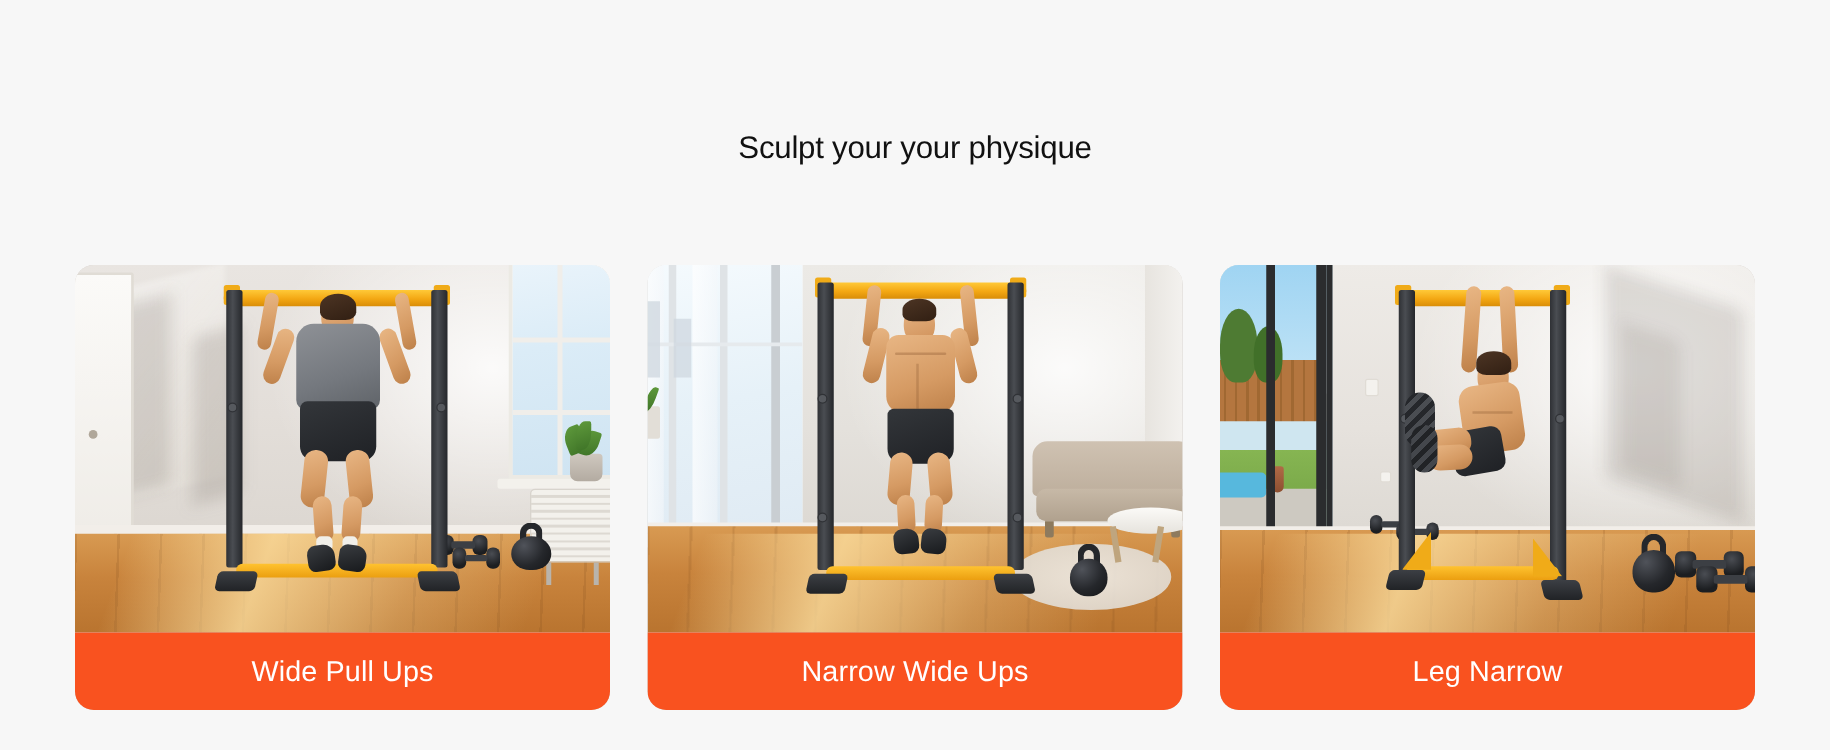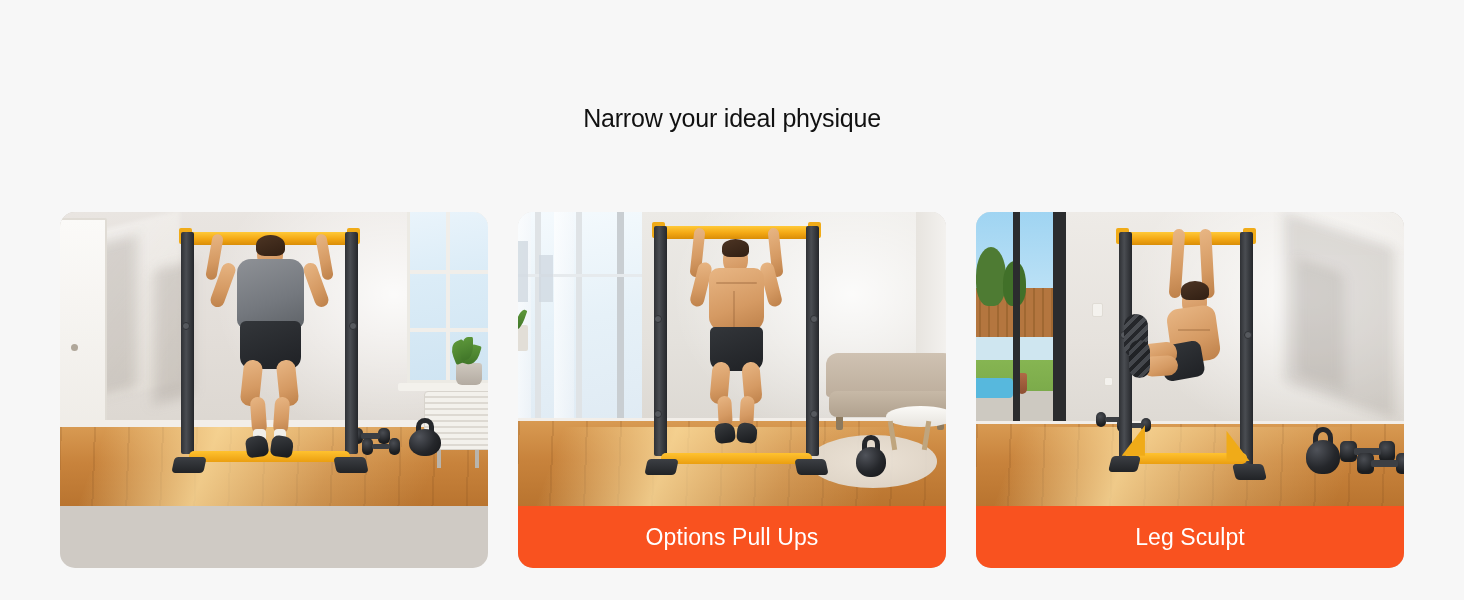--- a/index.html
+++ b/index.html
@@ -266,21 +266,21 @@
     position: absolute; top: 0; bottom: 0;
     background: linear-gradient(90deg, rgba(255,255,255,.85), rgba(245,247,250,.55));
   }
 </style>
 </head>
 <body>
 
 <div class="page">
 
   <div class="header">
-    <div class="subtitle">Narrow your ideal physique</div>
+    <div class="subtitle">Sculpt your your physique</div>
   </div>
 
   <div class="cards">
 
     <div class="card">
       <div class="card-photo">
         <div class="scene">
           <div class="wall"></div>
           <div class="wall-light"></div>
 
@@ -362,20 +362,21 @@
             <div class="limb skin" style="left:36%;top:73%;width:11%;height:16%;transform:rotate(-4deg);"></div>
             <div class="limb skin" style="right:36%;top:73%;width:11%;height:16%;transform:rotate(4deg);"></div>
 
             <div class="sock" style="left:38%;top:87%;width:9%;height:5%;"></div>
             <div class="sock" style="right:38%;top:87%;width:9%;height:5%;"></div>
             <div class="shoe" style="left:33%;top:90%;width:16%;height:9%;transform:rotate(-8deg);"></div>
             <div class="shoe" style="right:33%;top:90%;width:16%;height:9%;transform:rotate(8deg);"></div>
           </div>
         </div>
       </div>
+      <div class="caption">Wide Pull Ups</div>
     </div>
 
     <div class="card">
       <div class="card-photo">
         <div class="scene">
           <div class="wall" style="background:linear-gradient(180deg,#eceae6 0%, #e4e1dc 60%, #dcd8d2 100%);"></div>
           <div class="wall-light"></div>
 
           <div class="window-frame" style="left:-3%;top:-3%;width:32%;height:80%;border:none;background:linear-gradient(180deg,#fbfdfe 0%,#eef5fa 100%);">
             <div class="glass" style="background:linear-gradient(170deg,#f6fbfe 0%,#e6f1f8 50%,#dfeaf3 100%);"></div>
@@ -453,21 +454,21 @@
             <div class="limb skin" style="right:29%;top:62%;width:15%;height:19%;transform:rotate(-5deg);"></div>
 
             <div class="limb skin" style="left:35%;top:77%;width:12%;height:14%;transform:rotate(-3deg);"></div>
             <div class="limb skin" style="right:35%;top:77%;width:12%;height:14%;transform:rotate(3deg);"></div>
 
             <div class="shoe" style="left:32%;top:89%;width:17%;height:9%;transform:rotate(-6deg);"></div>
             <div class="shoe" style="right:32%;top:89%;width:17%;height:9%;transform:rotate(6deg);"></div>
           </div>
         </div>
       </div>
-      <div class="caption">Options Pull Ups</div>
+      <div class="caption">Narrow Wide Ups</div>
     </div>
 
     <div class="card">
       <div class="card-photo">
         <div class="scene">
           <div class="wall" style="background:linear-gradient(180deg,#eeebe7 0%, #e6e2dd 60%, #ddd9d3 100%);"></div>
           <div class="wall-light"></div>
 
           <div class="shadowblob" style="right:2%;top:6%;width:26%;height:58%;transform:skewY(18deg);opacity:.9;"></div>
           <div class="shadowblob" style="right:14%;top:18%;width:11%;height:40%;transform:skewY(18deg);opacity:.7;"></div>
@@ -550,17 +551,17 @@
             <div class="limb skin" style="left:6%;top:64%;width:26%;height:12%;border-radius:10px;transform:rotate(-6deg);"></div>
             <div class="limb skin" style="left:8%;top:71%;width:25%;height:11%;border-radius:10px;transform:rotate(-3deg);"></div>
 
             <div class="shoe" style="left:-4%;top:48%;width:16%;height:24%;border-radius:12px;
                  background:repeating-linear-gradient(135deg,#4a4d52 0 4px,#25272b 4px 8px);"></div>
             <div class="shoe" style="left:-1%;top:62%;width:15%;height:21%;border-radius:12px;
                  background:repeating-linear-gradient(135deg,#44474c 0 4px,#212326 4px 8px);"></div>
           </div>
         </div>
       </div>
-      <div class="caption">Leg Sculpt</div>
+      <div class="caption">Leg Narrow</div>
     </div>
 
   </div>
 </div>
 
 </body></html>

